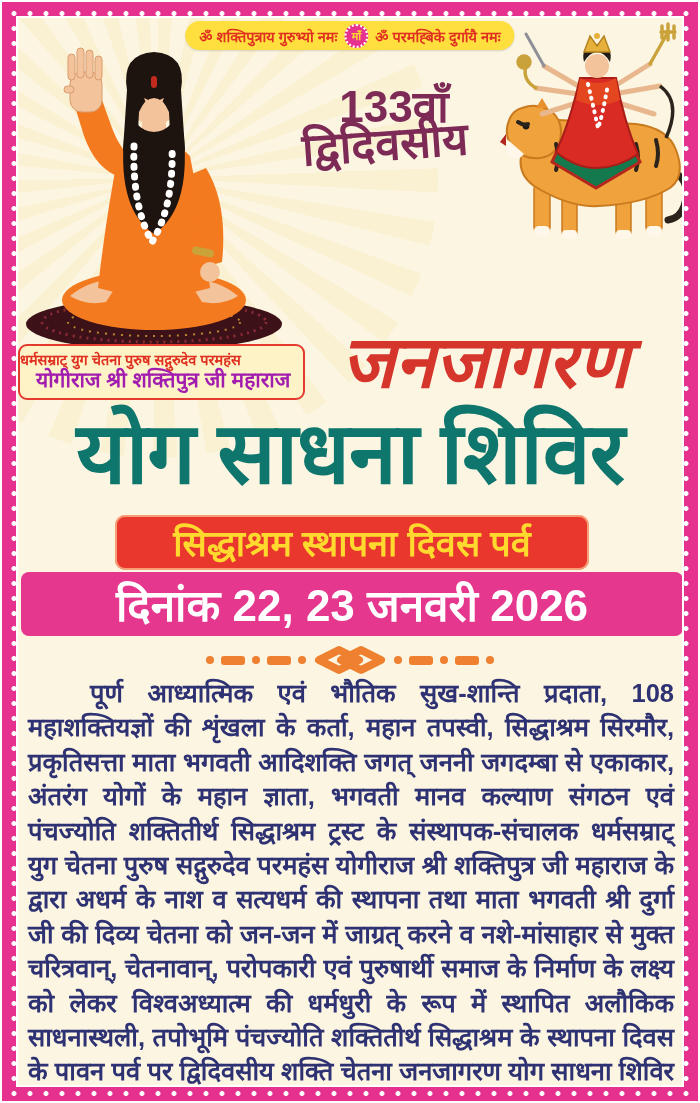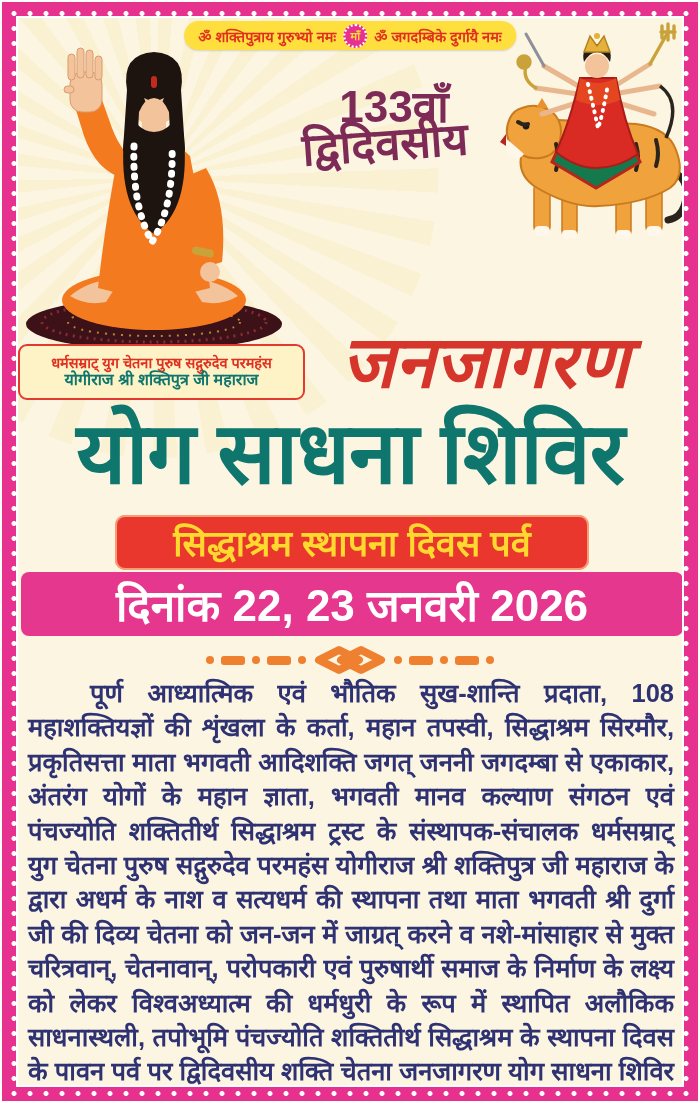--- a/index.html
+++ b/index.html
@@ -33,24 +33,24 @@
   .inv-text{color:#e03020;font-weight:bold;font-size:14.5px;}
   .maa-badge{
     width:24px;height:24px;border-radius:50%;background:#e6318e;border:2px dotted #fff;
     color:#ffd92e;font-size:11px;font-weight:bold;display:flex;align-items:center;
     justify-content:center;box-sizing:border-box;flex:0 0 auto;
   }
   .guru{position:absolute;left:0;top:10px;width:272px;height:322px;}
   .guru-caption{
     position:absolute;left:0;top:326px;width:287px;height:56px;background:#fdf3c6;
     border:2px solid #e23a2e;border-radius:9px;box-sizing:border-box;
-    display:flex;flex-direction:column;align-items:center;justify-content:center;line-height:1.12;
+    display:flex;flex-direction:column;justify-content:center;line-height:1.12;
   }
   .guru-caption .l1{color:#e03020;font-weight:bold;font-size:14.5px;white-space:nowrap;}
-  .guru-caption .l2{color:#0f766e;font-weight:bold;font-size:16px;white-space:nowrap;}
+  .guru-caption .l2{color:#a21caf;font-weight:bold;font-size:21px;white-space:nowrap;margin-left:16px;}
   .durga{position:absolute;left:478px;top:4px;width:202px;height:228px;}
   .edition{
     position:absolute;left:286px;top:57px;width:180px;text-align:center;
     color:#7d2b56;font-weight:bold;font-size:44px;
   }
   .duration{
     position:absolute;left:217px;top:94px;width:300px;text-align:center;
     color:#7d2b56;font-weight:bold;font-size:45px;transform:rotate(-4deg);
   }
   .title-l1,.title-l2{
@@ -201,21 +201,21 @@
       <circle cx="146" cy="64" r="2.4" fill="#1d140f"></circle>
 
       <path d="M116,118 q-2,60 18,96 q22,-36 20,-96" fill="none" stroke="#ffffff" stroke-width="7" stroke-dasharray="1 9" stroke-linecap="round"></path>
 
       <rect x="174" y="220" width="22" height="8" rx="4" fill="#caa23a" transform="rotate(12 185 224)"></rect>
     </svg>
 
     <div class="inv-pill">
       <span class="inv-text">ॐ शक्तिपुत्राय गुरुभ्यो नमः</span>
       <span class="maa-badge">माँ</span>
-      <span class="inv-text">ॐ जगदम्बिके दुर्गायै नमः</span>
+      <span class="inv-text">ॐ परमह्बिके दुर्गायै नमः</span>
     </div>
 
     <div class="edition">133वाँ</div>
     <div class="duration">द्विदिवसीय</div>
 
     <div class="title-l2">जनजागरण</div>
 
     <div class="guru-caption">
       <span class="l1">धर्मसम्राट् युग चेतना पुरुष सद्गुरुदेव परमहंस</span>
       <span class="l2">योगीराज श्री शक्तिपुत्र जी महाराज</span>

